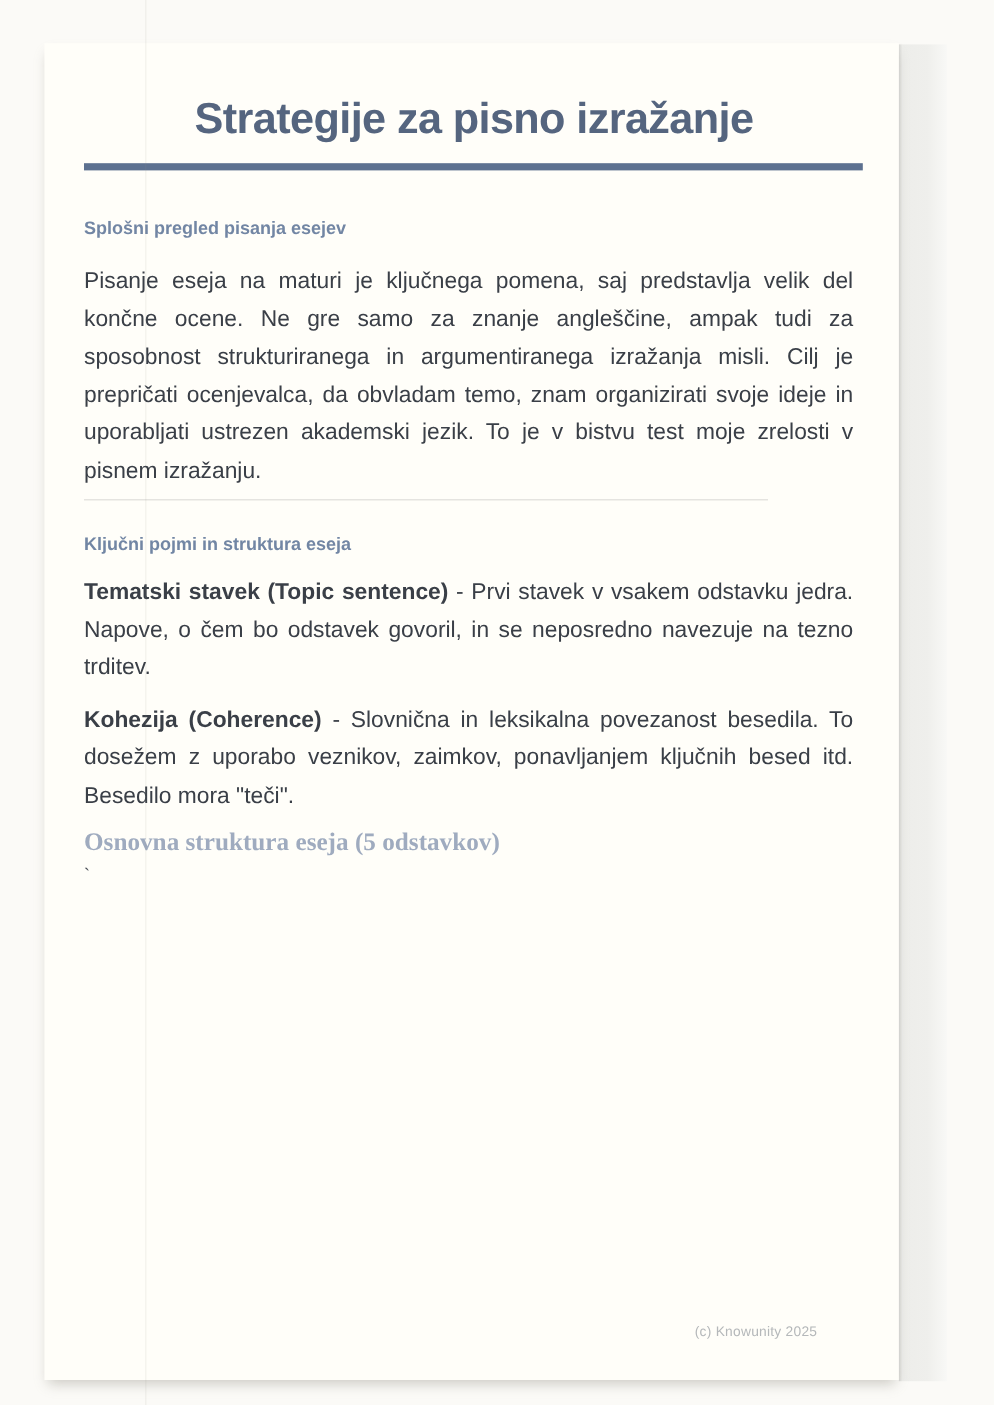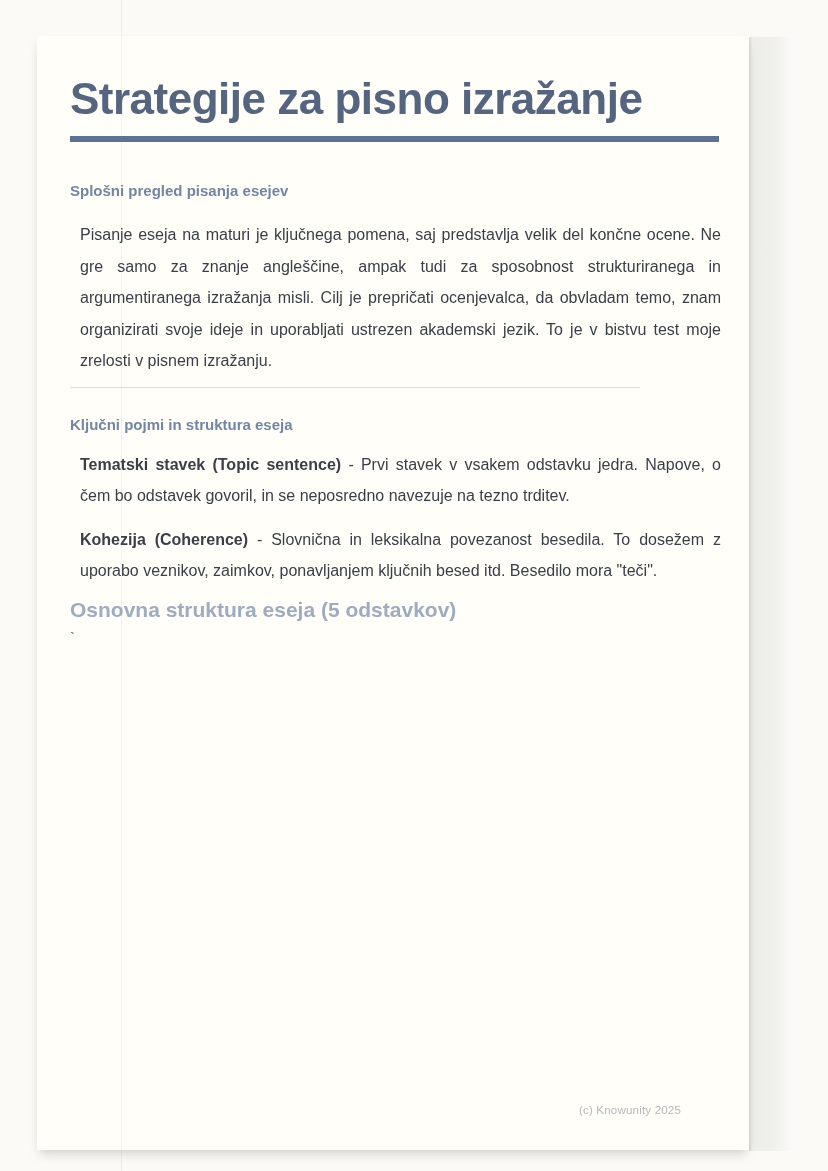--- a/index.html
+++ b/index.html
@@ -48,25 +48,26 @@
     pointer-events: none;
   }
   .content {
     position: absolute;
     left: 33px;
     top: 0;
     width: 650px;
   }
   .doc-title {
     margin: 42px 0 0 0;
-    font-size: 44px;
+    font-size: 36px;
     line-height: 42px;
     font-weight: bold;
     letter-spacing: -0.5px;
     color: #55657f;
+    text-align: center;
   }
   .title-rule {
     margin: 16px 0 0 0;
     width: 649px;
     height: 6px;
     background: #5d7190;
   }
   .section-heading {
     margin: 36px 0 0 0;
     font-size: 15px;
@@ -76,25 +77,26 @@
   }
   .section-heading.second {
     margin-top: 24px;
   }
   .sub-heading {
     margin: 10px 0 0 0;
     font-size: 21px;
     line-height: 25px;
     font-weight: bold;
     color: #9fabbf;
+    font-family: Liberation Serif, serif;
   }
   .body-text {
     width: 641px;
-    margin: 10px;
-    font-size: 16px;
+    margin: 0;
+    font-size: 19px;
     line-height: 31.5px;
     color: #3a3f47;
     text-align: justify;
   }
   .intro-paragraph { margin-top: 16px; }
   .term-paragraph { margin-top: 12px; margin-bottom: 9px; }
   .term-paragraph:first-of-type { margin-top: 12px; }
   .divider {
     margin: 8px 0 0 0;
     width: 570px;

